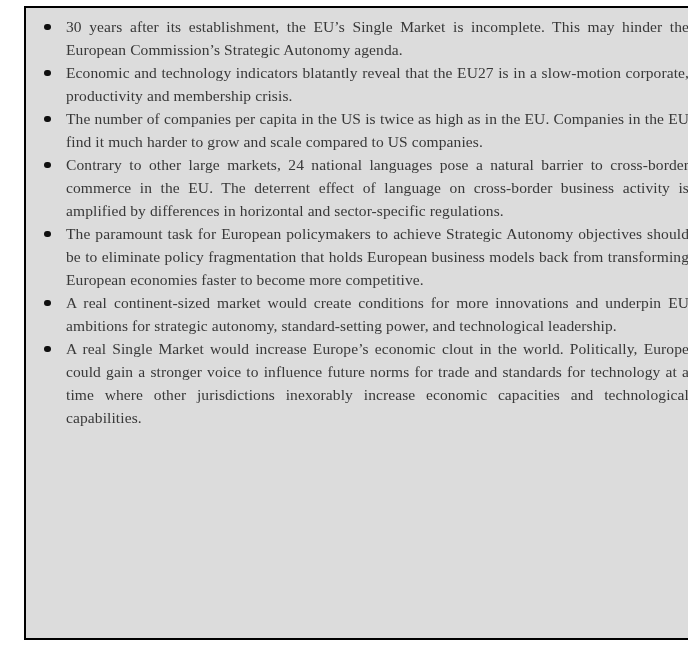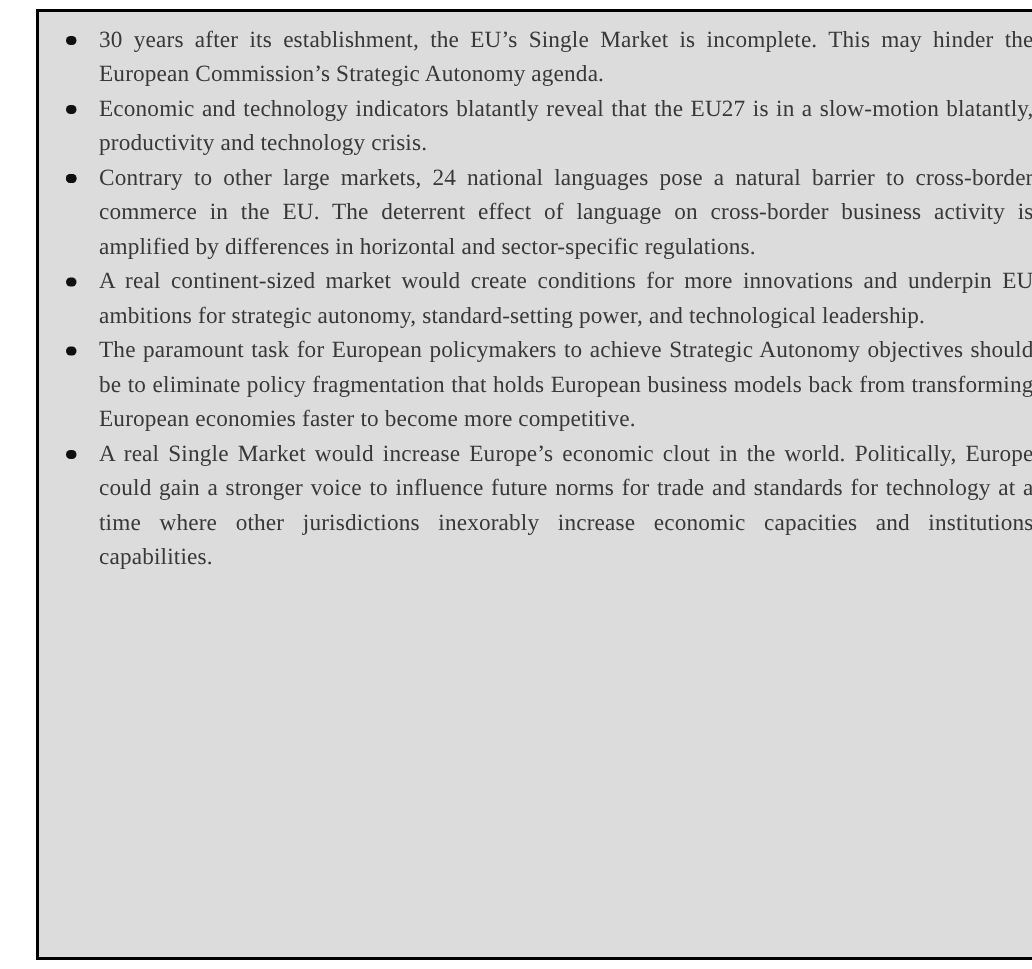--- a/index.html
+++ b/index.html
@@ -52,35 +52,36 @@
 <body>
 
 <div class="summary-box">
   <ul class="bullet-list">
     <li class="bullet">
       <span class="dot"></span>
       <span>30 years after its establishment, the EU’s Single Market is incomplete. This may hinder the European Commission’s Strategic Autonomy agenda.</span>
     </li>
     <li class="bullet">
       <span class="dot"></span>
-      <span>Economic and technology indicators blatantly reveal that the EU27 is in a slow-motion blatantly, productivity and technology crisis.</span>
+      <span>Economic and technology indicators blatantly reveal that the EU27 is in a slow-motion corporate, productivity and membership crisis.</span>
     </li>
     <li class="bullet">
       <span class="dot"></span>
+      <span>The number of companies per capita in the US is twice as high as in the EU. Companies in the EU find it much harder to grow and scale compared to US companies.</span>
     </li>
     <li class="bullet">
       <span class="dot"></span>
       <span>Contrary to other large markets, 24 national languages pose a natural barrier to cross-border commerce in the EU. The deterrent effect of language on cross-border business activity is amplified by differences in horizontal and sector-specific regulations.</span>
     </li>
     <li class="bullet">
       <span class="dot"></span>
+      <span>The paramount task for European policymakers to achieve Strategic Autonomy objectives should be to eliminate policy fragmentation that holds European business models back from transforming European economies faster to become more competitive.</span>
+    </li>
+    <li class="bullet">
+      <span class="dot"></span>
       <span>A real continent-sized market would create conditions for more innovations and underpin EU ambitions for strategic autonomy, standard-setting power, and technological leadership.</span>
     </li>
     <li class="bullet">
       <span class="dot"></span>
-      <span>The paramount task for European policymakers to achieve Strategic Autonomy objectives should be to eliminate policy fragmentation that holds European business models back from transforming European economies faster to become more competitive.</span>
-    </li>
-    <li class="bullet">
-      <span class="dot"></span>
-      <span>A real Single Market would increase Europe’s economic clout in the world. Politically, Europe could gain a stronger voice to influence future norms for trade and standards for technology at a time where other jurisdictions inexorably increase economic capacities and institutions capabilities.</span>
+      <span>A real Single Market would increase Europe’s economic clout in the world. Politically, Europe could gain a stronger voice to influence future norms for trade and standards for technology at a time where other jurisdictions inexorably increase economic capacities and technological capabilities.</span>
     </li>
   </ul>
 </div>
 
 </body></html>

